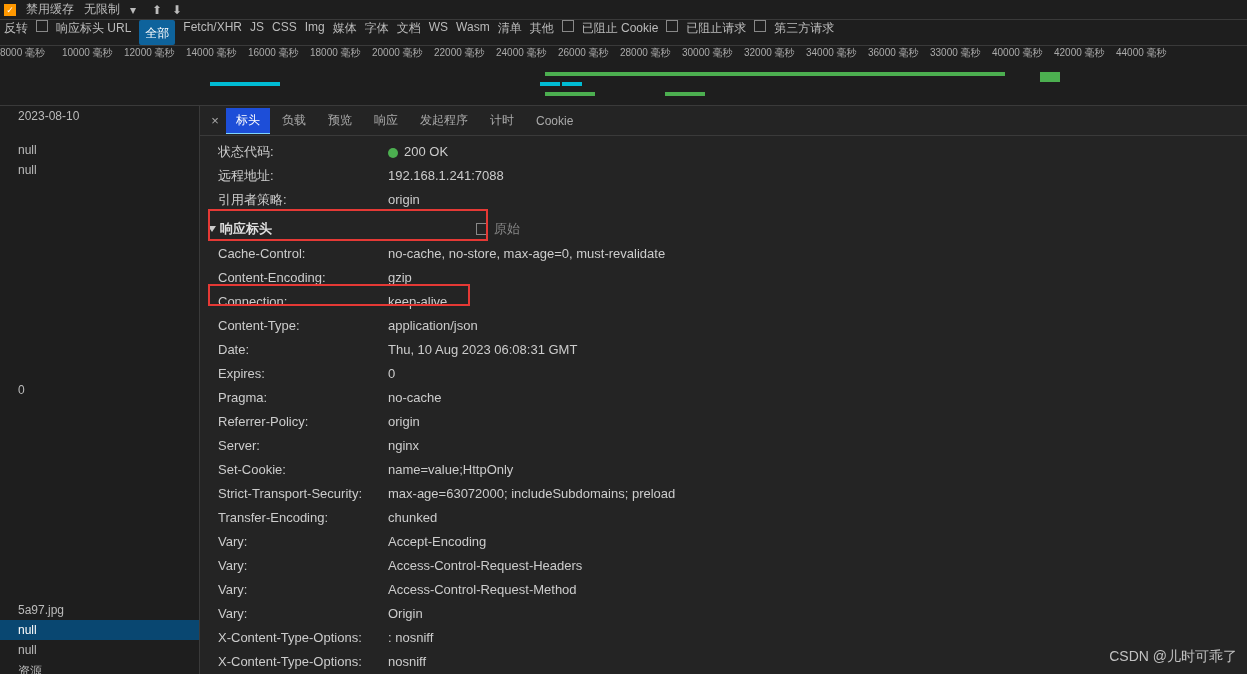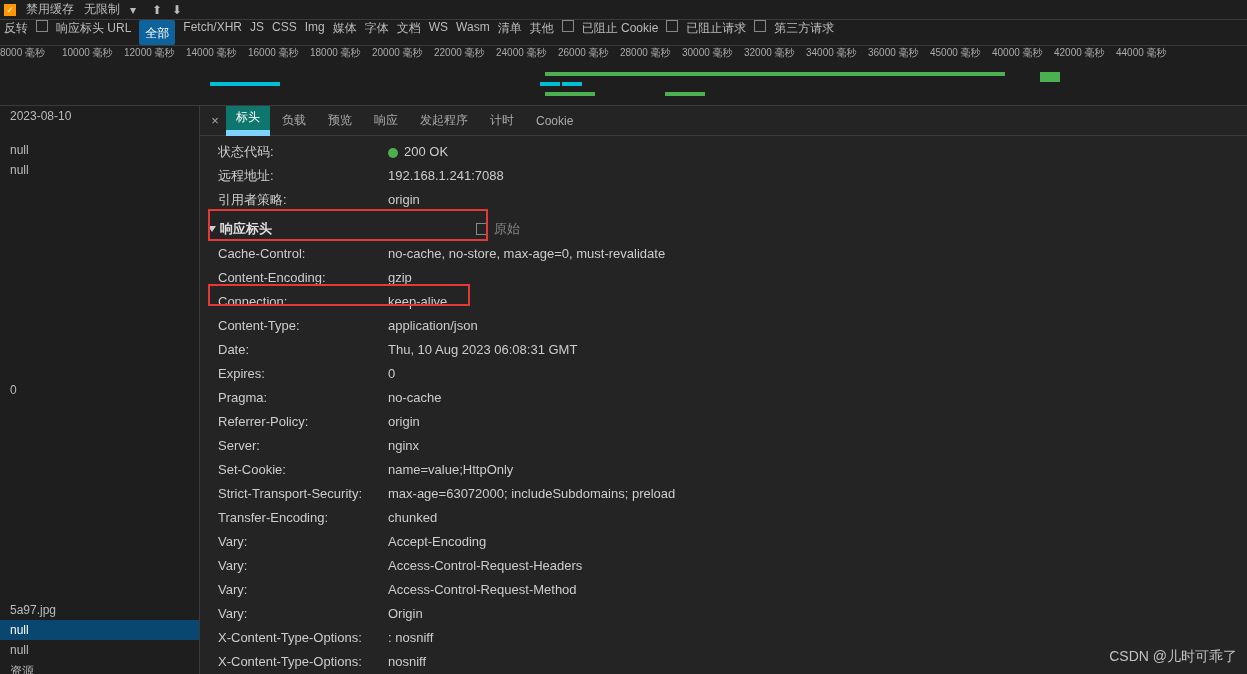--- a/index.html
+++ b/index.html
@@ -78,21 +78,21 @@
     height: calc(674px - 20px - 26px - 60px);
   }
   .left-panel {
     width: 200px;
     background: #1e1e1e;
     border-right: 1px solid #3a3a3a;
     overflow: hidden;
     font-size: 12px;
   }
   .left-row {
-    padding: 3px 10px;
+    padding: 3px 18px;
     color: #bbb;
     white-space: nowrap;
   }
   .left-row.sel { background: #094771; color: #fff; }
   .right-panel {
     flex: 1;
     background: #242424;
     display: flex;
     flex-direction: column;
     overflow: hidden;
@@ -111,23 +111,23 @@
     color: #aaa;
     cursor: pointer;
   }
   .dtab {
     padding: 4px 10px;
     color: #aaa;
     font-size: 12px;
     cursor: pointer;
   }
   .dtab.active {
-    background: #0f766e;
+    background: #1d4ed8;
     color: #fff;
-    border-bottom: 6px solid #7dd3fc;
+    border-bottom: 1px solid #7dd3fc;
   }
   .detail-body {
     flex: 1;
     overflow-y: auto;
     padding: 4px 12px 4px 18px;
   }
   .kv-row {
     display: flex;
     padding: 2px 0;
     font-size: 13px;
@@ -242,21 +242,21 @@
       <span class="tick">18000 毫秒</span>
       <span class="tick">20000 毫秒</span>
       <span class="tick">22000 毫秒</span>
       <span class="tick">24000 毫秒</span>
       <span class="tick">26000 毫秒</span>
       <span class="tick">28000 毫秒</span>
       <span class="tick">30000 毫秒</span>
       <span class="tick">32000 毫秒</span>
       <span class="tick">34000 毫秒</span>
       <span class="tick">36000 毫秒</span>
-      <span class="tick">45000 毫秒</span>
+      <span class="tick">33000 毫秒</span>
       <span class="tick">40000 毫秒</span>
       <span class="tick">42000 毫秒</span>
       <span class="tick">44000 毫秒</span>
     </div>
   <div class="timeline-bars">
     <div class="bar green" style="left:545px;top:10px;width:460px;"></div>
     <div class="bar green" style="left:1040px;top:10px;width:20px;height:10px;"></div>
     <div class="bar teal" style="left:210px;top:20px;width:70px;"></div>
     <div class="bar teal" style="left:540px;top:20px;width:20px;"></div>
     <div class="bar teal" style="left:562px;top:20px;width:20px;"></div>

